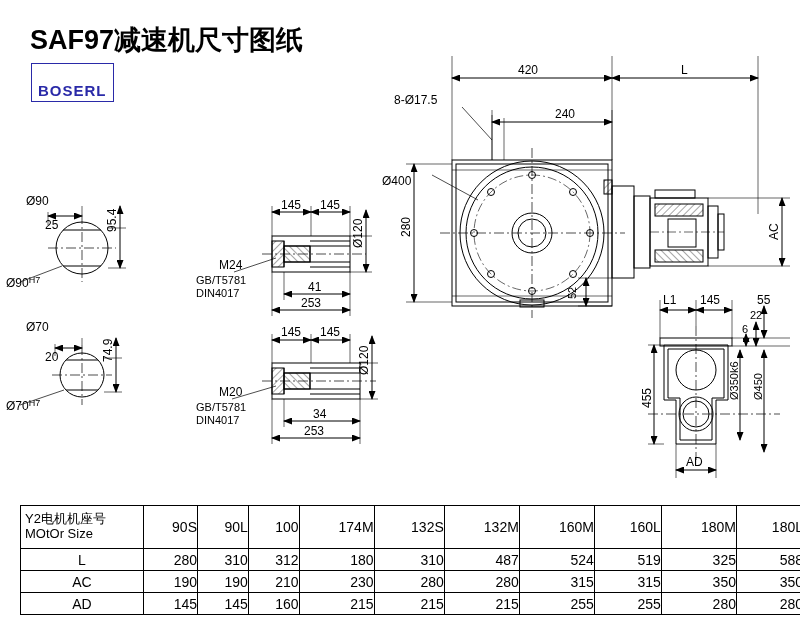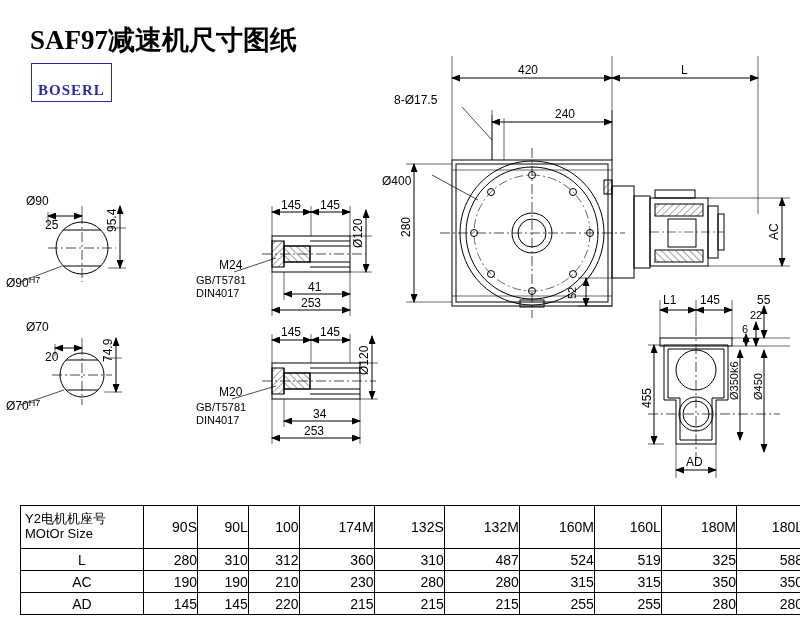--- a/index.html
+++ b/index.html
@@ -4,21 +4,21 @@
 <style>
   html,body{margin:0;padding:0;}
   body{
     width:800px;height:625px;
     background:#ffffff;
     font-family:"Liberation Sans", sans-serif;
     color:#000;
     position:relative;
     overflow:hidden;
   }
-  .abs{position:absolute;font-family:Liberation Serif, serif;}
+  .abs{position:absolute;}
   #title{
     left:30px;top:22px;
     font-size:27px;font-weight:bold;letter-spacing:0px;
     white-space:nowrap;
   }
   #brand{
     left:31px;top:63px;
     border:1px solid #2a2aa8;
     padding:18px 6px 2px 6px;
     font-size:15px;font-weight:bold;
@@ -354,21 +354,21 @@
     <td>160M</td>
     <td>160L</td>
     <td>180M</td>
     <td>180L</td>
   </tr>
   <tr>
     <td class="rowlabel">L</td>
     <td>280</td>
     <td>310</td>
     <td>312</td>
-    <td>360</td>
+    <td>180</td>
     <td>310</td>
     <td>487</td>
     <td>524</td>
     <td>519</td>
     <td>325</td>
     <td>588</td>
   </tr>
   <tr>
     <td class="rowlabel">AC</td>
     <td>190</td>
@@ -379,21 +379,21 @@
     <td>280</td>
     <td>315</td>
     <td>315</td>
     <td>350</td>
     <td>350</td>
   </tr>
   <tr>
     <td class="rowlabel">AD</td>
     <td>145</td>
     <td>145</td>
-    <td>220</td>
+    <td>160</td>
     <td>215</td>
     <td>215</td>
     <td>215</td>
     <td>255</td>
     <td>255</td>
     <td>280</td>
     <td>280</td>
   </tr>
 </tbody>
   </table>

